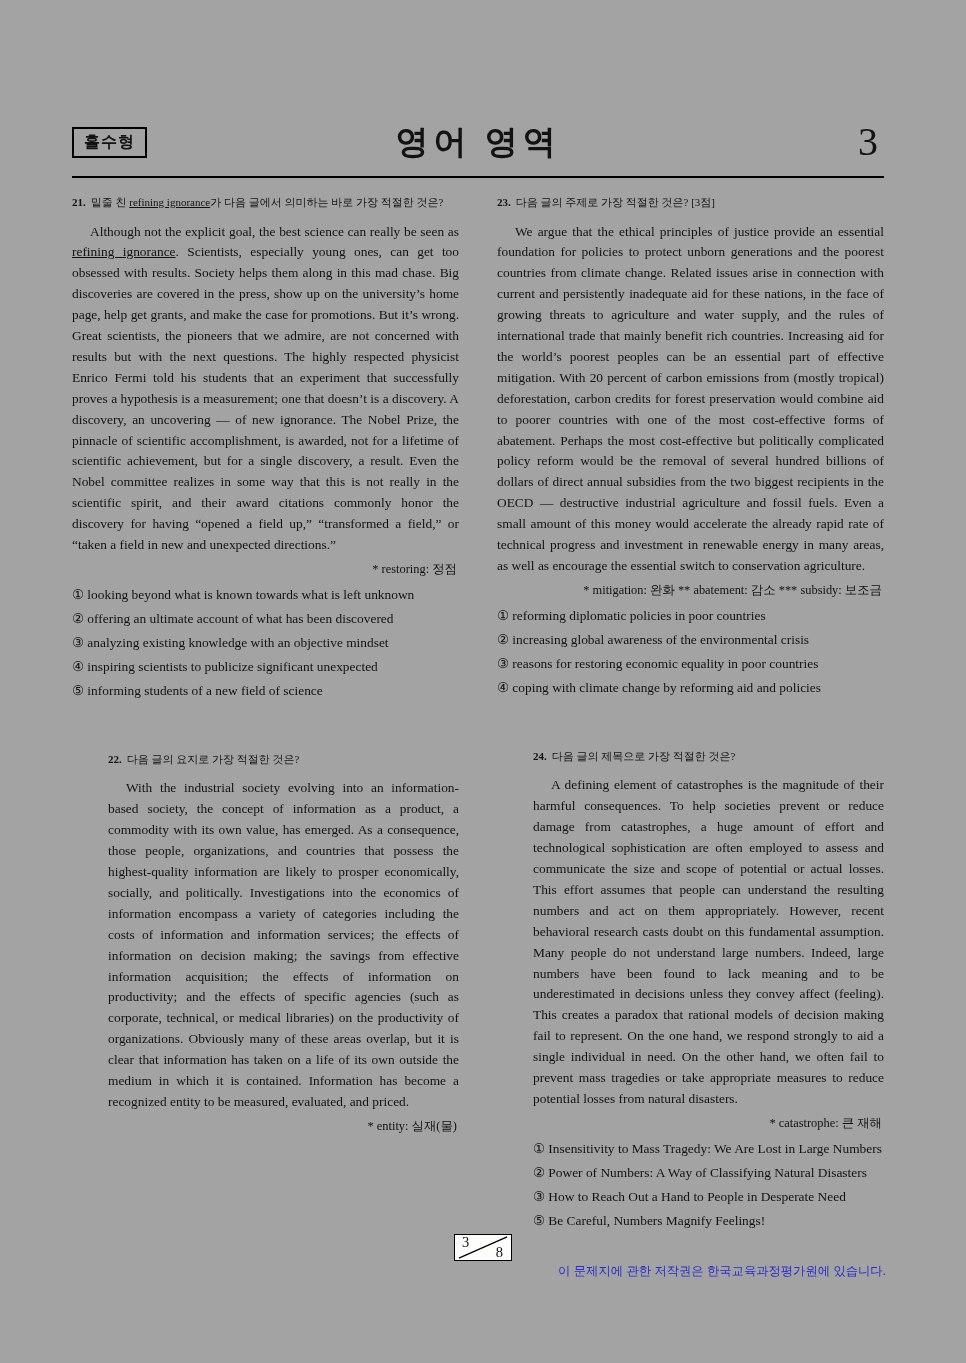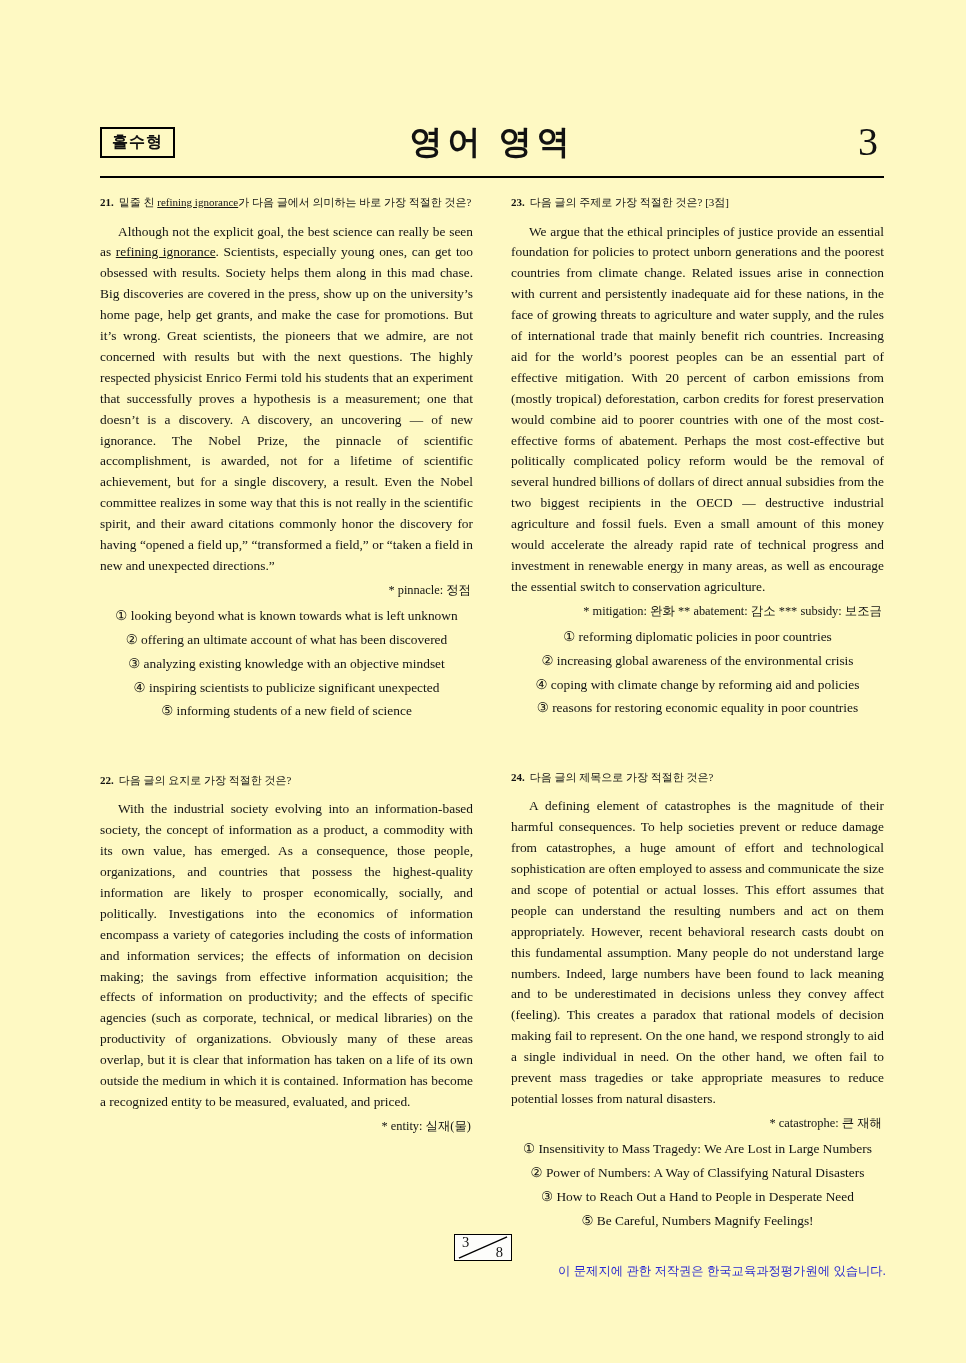--- a/index.html
+++ b/index.html
@@ -1,43 +1,43 @@
 <!DOCTYPE html>
 <html><head>
 <meta charset="utf-8">
 <style>
   * { margin:0; padding:0; box-sizing:border-box; }
   html,body { background:#e9e9e7; }
   body { width:966px; height:1363px; position:relative;
          font-family:"Liberation Serif","DejaVu Serif",serif; color:#121212; }
-  .sheet { position:absolute; inset:0; background:#fef9c3; padding:116px 82px 0 100px; }
+  .sheet { position:absolute; inset:0; background:#a3a3a3; padding:116px 82px 0 72px; }
 
   
   .header { position:relative; height:52px; display:flex; align-items:center; }
   .type-box { border:2px solid #000; font-family:"Liberation Sans","DejaVu Sans",sans-serif;
               font-weight:bold; font-size:16px; padding:3px 10px; letter-spacing:1px; }
   .title { position:absolute; left:50%; transform:translateX(-50%);
            font-size:33px; font-weight:bold; letter-spacing:5px; white-space:nowrap; }
   .page-num { margin-left:auto; font-size:40px; line-height:1; padding-right:6px; }
   .rule { border:0; border-top:2px solid #000; margin-top:8px; }
 
   
   .columns { display:flex; gap:38px; margin-top:16px; }
   .col { flex:1; min-width:0; }
 
   
-  .question + .question { margin-top:50px; }
+  .question + .question { margin-top:50px;margin-left:36px; }
   .q-head { font-size:11px; line-height:1.5; padding-left:27px; text-indent:-27px; }
   .q-num { font-weight:bold; margin-right:5px; }
   .passage { margin-top:11px; font-size:13.4px; line-height:1.56; text-align:justify;
              text-indent:18px; }
   .ul { text-decoration:underline; }
   .footnote { text-align:right; font-size:12.4px; margin:5px 2px 7px 0; }
   .options { list-style:none; font-size:13.4px; line-height:1.52; margin-top:2px; }
-  .options li { padding-left:21px; text-indent:-21px; margin:3.5px 0;text-align:center; }
+  .options li { padding-left:21px; text-indent:-21px; margin:3.5px 0; }
 
   
   .pagebox { position:absolute; left:50%; transform:translateX(-50%); top:1234px;
              width:58px; height:27px; border:1.3px solid #000; background:#fdfdfb; }
   .pagebox .cur { position:absolute; left:7px; top:-1px; font-size:14.5px; }
   .pagebox .tot { position:absolute; right:8px; bottom:-1px; font-size:14.5px; }
   .pagebox svg { position:absolute; inset:0; width:100%; height:100%; }
   .copyright { position:absolute; right:80px; top:1263px; font-size:12.3px;
                color:#2a2ad0; font-family:"Liberation Sans","DejaVu Sans",sans-serif;margin-left:29px; }
 </style>
@@ -53,21 +53,21 @@
   </header>
   <hr class="rule">
 
   <main class="columns">
 
     <section class="col">
 
       <article class="question">
         <div class="q-head"><span class="q-num">21.</span><span><span>밑줄 친 </span><span class="ul">refining ignorance</span><span>가 다음 글에서 의미하는 바로 가장 적절한 것은?</span></span></div>
         <p class="passage"><span>Although not the explicit goal, the best science can really be seen as </span><span class="ul">refining ignorance</span><span>. Scientists, especially young ones, can get too obsessed with results. Society helps them along in this mad chase. Big discoveries are covered in the press, show up on the university’s home page, help get grants, and make the case for promotions. But it’s wrong. Great scientists, the pioneers that we admire, are not concerned with results but with the next questions. The highly respected physicist Enrico Fermi told his students that an experiment that successfully proves a hypothesis is a measurement; one that doesn’t is a discovery. A discovery, an uncovering — of new ignorance. The Nobel Prize, the pinnacle of scientific accomplishment, is awarded, not for a lifetime of scientific achievement, but for a single discovery, a result. Even the Nobel committee realizes in some way that this is not really in the scientific spirit, and their award citations commonly honor the discovery for having “opened a field up,” “transformed a field,” or “taken a field in new and unexpected directions.”</span></p>
-        <div class="footnote">* pinnacle: 정점</div>
+        <div class="footnote">* restoring: 정점</div>
         <ol class="options">
           <li>① looking beyond what is known towards what is left unknown</li>
           <li>② offering an ultimate account of what has been discovered</li>
           <li>③ analyzing existing knowledge with an objective mindset</li>
           <li>④ inspiring scientists to publicize significant unexpected</li>
           <li>⑤ informing students of a new field of science</li>
         </ol>
       </article>
 
       <article class="question">
@@ -80,22 +80,22 @@
 
     <section class="col">
 
       <article class="question">
         <div class="q-head"><span class="q-num">23.</span><span>다음 글의 주제로 가장 적절한 것은? [3점]</span></div>
         <p class="passage">We argue that the ethical principles of justice provide an essential foundation for policies to protect unborn generations and the poorest countries from climate change. Related issues arise in connection with current and persistently inadequate aid for these nations, in the face of growing threats to agriculture and water supply, and the rules of international trade that mainly benefit rich countries. Increasing aid for the world’s poorest peoples can be an essential part of effective mitigation. With 20 percent of carbon emissions from (mostly tropical) deforestation, carbon credits for forest preservation would combine aid to poorer countries with one of the most cost-effective forms of abatement. Perhaps the most cost-effective but politically complicated policy reform would be the removal of several hundred billions of dollars of direct annual subsidies from the two biggest recipients in the OECD — destructive industrial agriculture and fossil fuels. Even a small amount of this money would accelerate the already rapid rate of technical progress and investment in renewable energy in many areas, as well as encourage the essential switch to conservation agriculture.</p>
         <div class="footnote">* mitigation: 완화  ** abatement: 감소  *** subsidy: 보조금</div>
         <ol class="options">
           <li>① reforming diplomatic policies in poor countries</li>
           <li>② increasing global awareness of the environmental crisis</li>
+          <li>③ reasons for restoring economic equality in poor countries</li>
           <li>④ coping with climate change by reforming aid and policies</li>
-          <li>③ reasons for restoring economic equality in poor countries</li>
         </ol>
       </article>
 
       <article class="question">
         <div class="q-head"><span class="q-num">24.</span><span>다음 글의 제목으로 가장 적절한 것은?</span></div>
         <p class="passage">A defining element of catastrophes is the magnitude of their harmful consequences. To help societies prevent or reduce damage from catastrophes, a huge amount of effort and technological sophistication are often employed to assess and communicate the size and scope of potential or actual losses. This effort assumes that people can understand the resulting numbers and act on them appropriately. However, recent behavioral research casts doubt on this fundamental assumption. Many people do not understand large numbers. Indeed, large numbers have been found to lack meaning and to be underestimated in decisions unless they convey affect (feeling). This creates a paradox that rational models of decision making fail to represent. On the one hand, we respond strongly to aid a single individual in need. On the other hand, we often fail to prevent mass tragedies or take appropriate measures to reduce potential losses from natural disasters.</p>
         <div class="footnote">* catastrophe: 큰 재해</div>
         <ol class="options">
           <li>① Insensitivity to Mass Tragedy: We Are Lost in Large Numbers</li>
           <li>② Power of Numbers: A Way of Classifying Natural Disasters</li>

